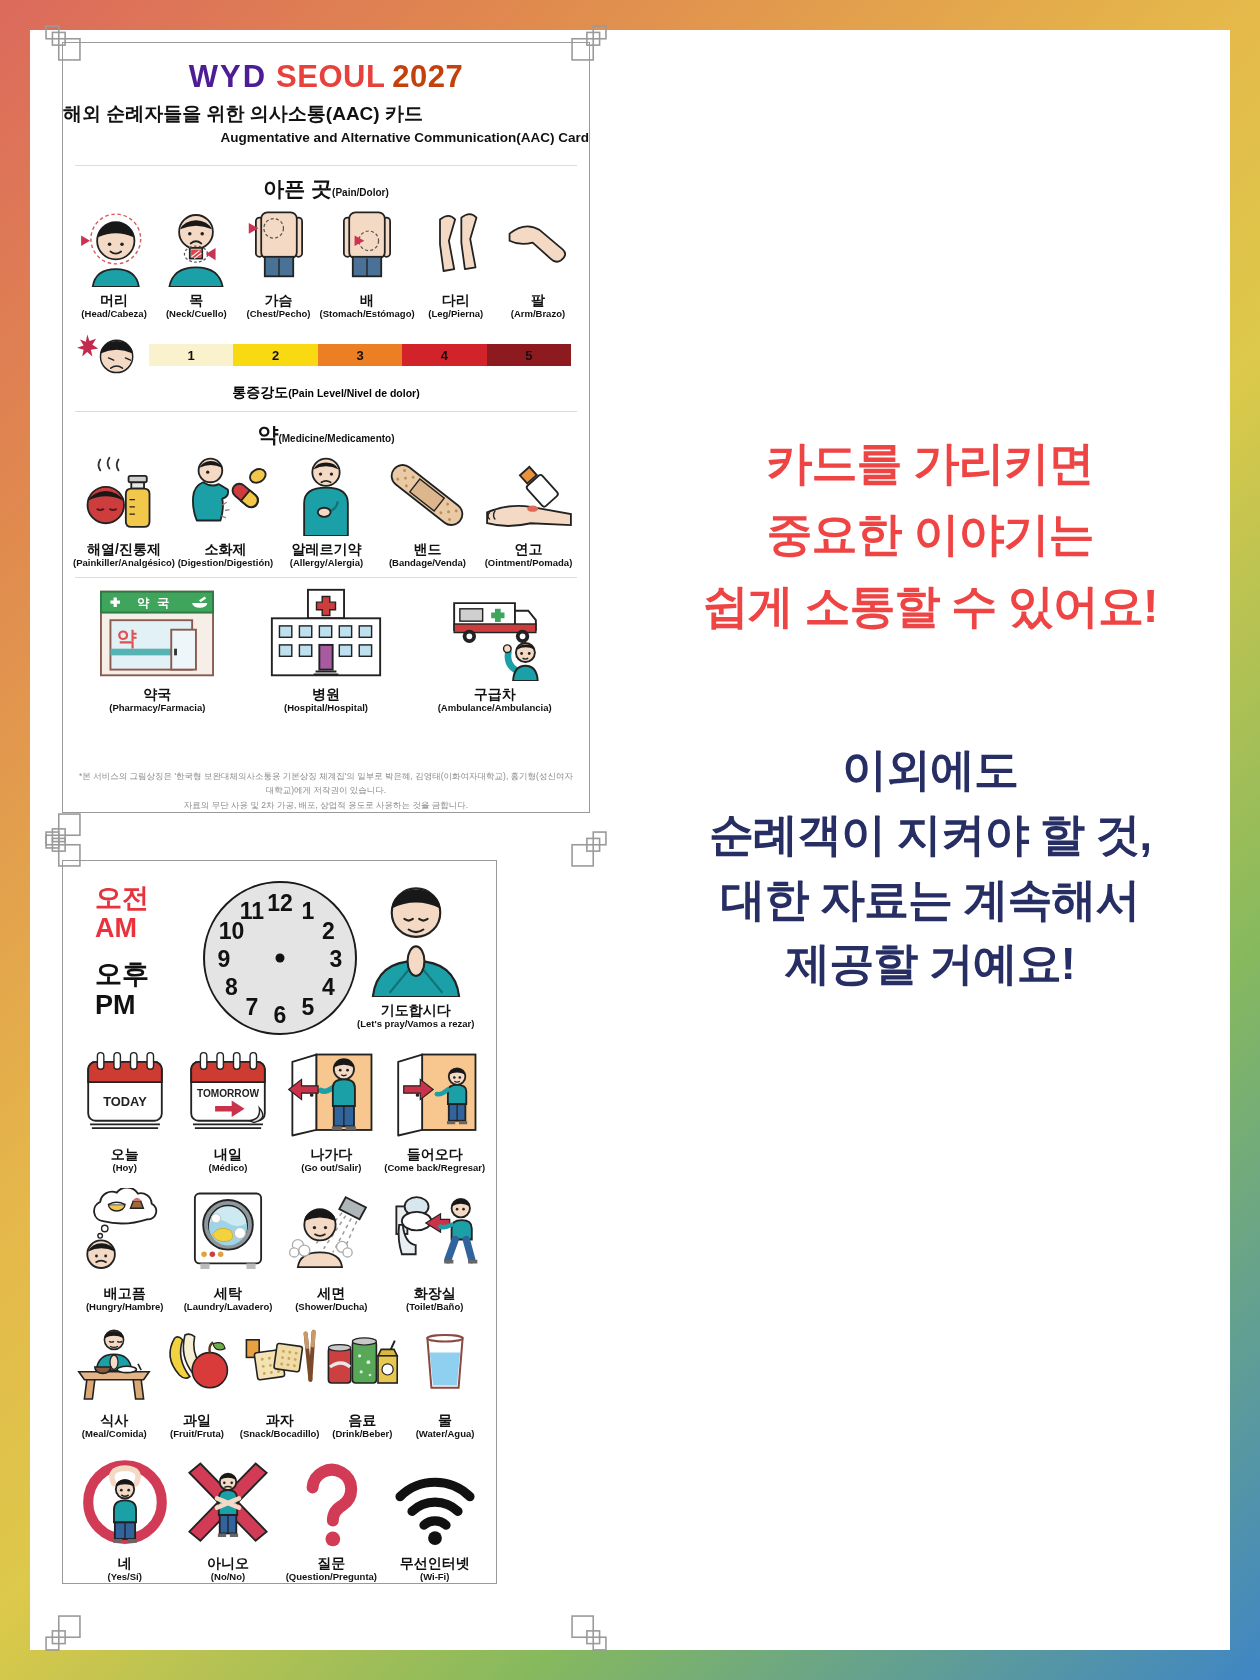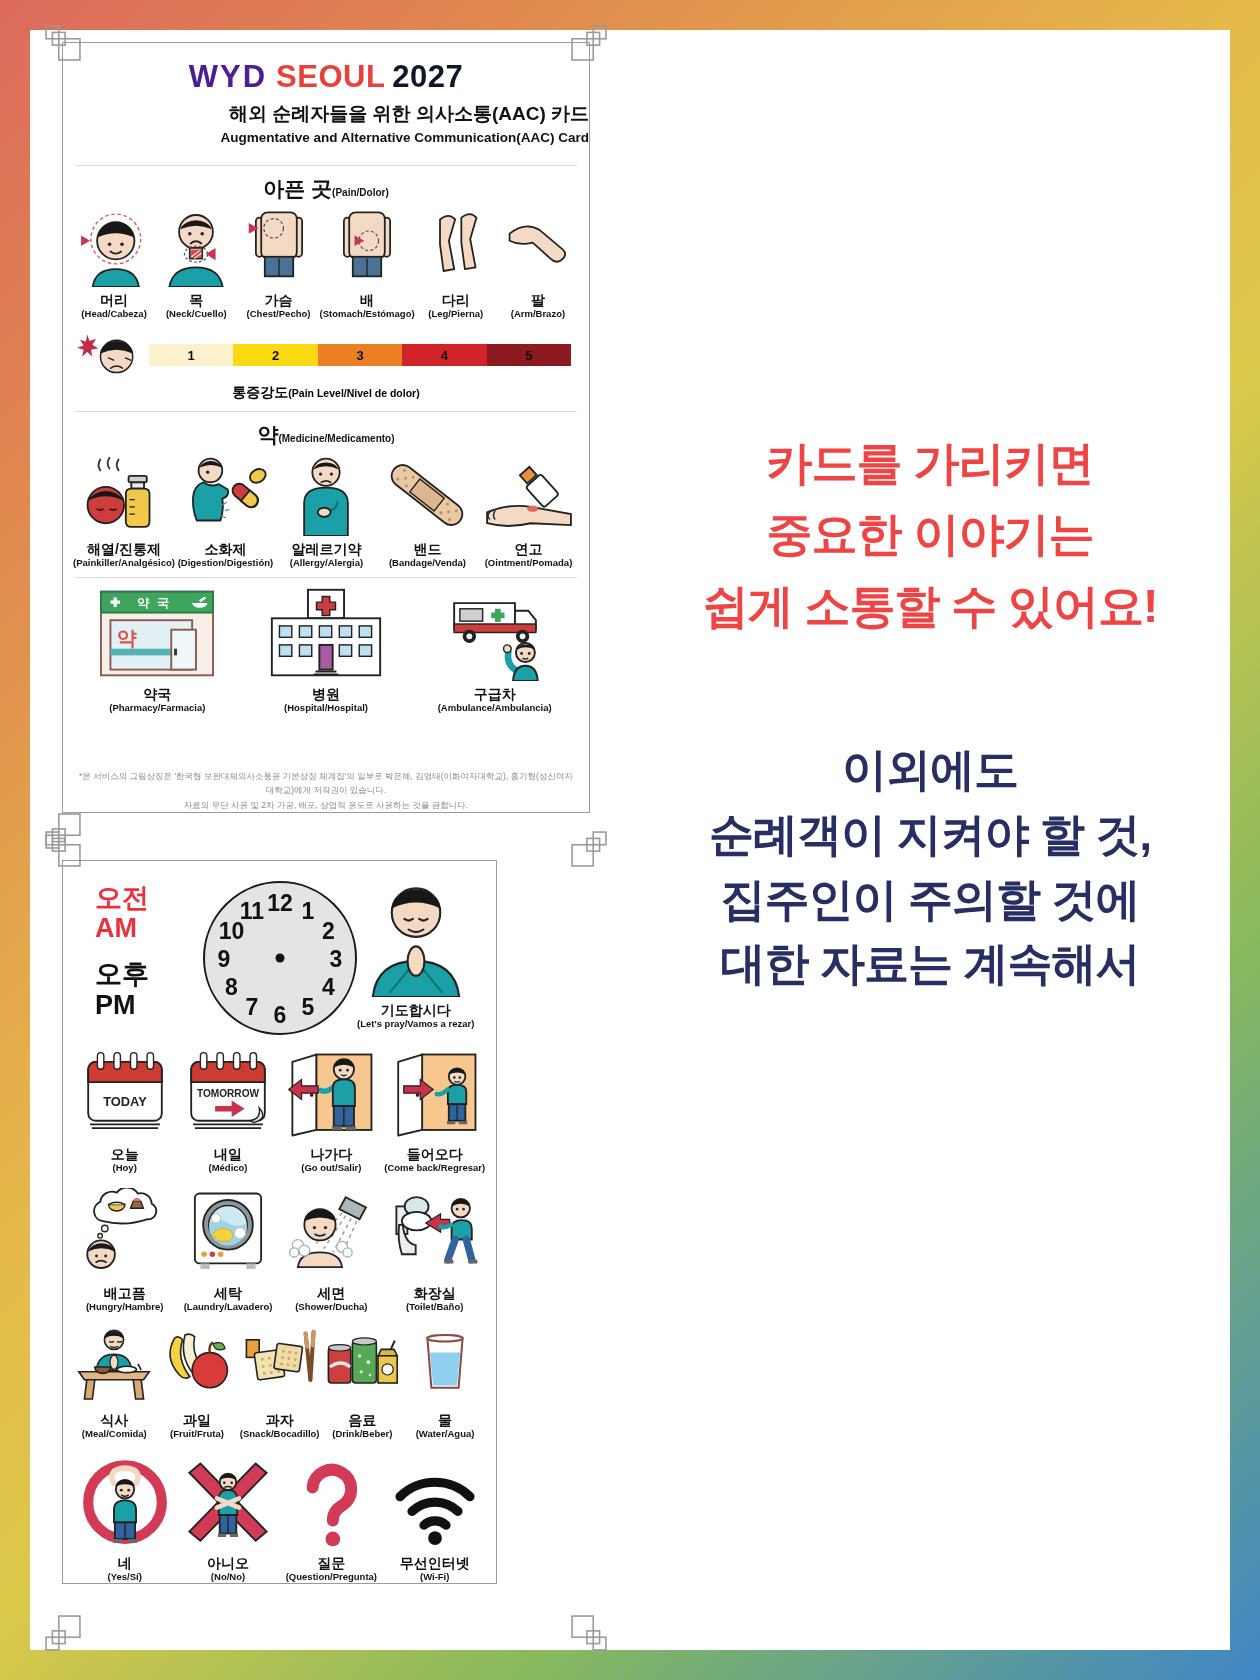--- a/index.html
+++ b/index.html
@@ -14,21 +14,21 @@
   .orn.tl{left:-17px;top:-17px;} .orn.tr{right:-17px;top:-17px;}
   .orn.bl{left:-17px;bottom:-17px;} .orn.br{right:-17px;bottom:-17px;}
   .card-wrap{position:absolute;}
   .cw1{left:32px;top:12px;width:528px;height:790px;}
   .cw2{left:32px;top:818px;width:528px;height:786px;}
 
   .logo{text-align:center;padding-top:16px;font-size:31px;font-weight:bold;letter-spacing:0.5px;}
   .logo .logo-wyd{color:#4c1d95;letter-spacing:2px;}
   .logo .logo-seoul{color:#E8413B;margin-left:9px;}
   .logo .logo-year{color:#2156C0;margin-left:7px;}
-  .card-title{font-size:19px;font-weight:bold;color:#111;text-align:right;margin-top:6px;}
+  .card-title{font-size:19px;font-weight:bold;color:#111;text-align:left;margin-top:6px;}
   .card-subtitle{font-size:13.5px;font-weight:bold;color:#111;text-align:right;margin-top:3px;}
   .divider{border-top:1px solid #dcdcdc;margin:0 12px;}
   .dv1{margin-top:20px;} .dv2{margin-top:10px;} .dv3{margin-top:8px;}
   .sec-h{text-align:center;margin-top:10px;line-height:1.2;}
   .sec-h .h-ko{font-size:21px;font-weight:bold;color:#111;}
   .sec-h .h-en{font-size:10px;font-weight:bold;color:#111;}
 
   .grid-row{display:flex;justify-content:space-around;align-items:flex-end;padding:0 10px;}
   .item{display:flex;flex-direction:column;align-items:center;text-align:center;flex:1;}
   .icon{display:flex;align-items:flex-end;justify-content:center;}
@@ -71,21 +71,21 @@
 </style>
 </head>
 <body>
 
 <div class="inner">
 
   <div class="card-wrap cw1">
   <section class="card" style="left:0;top:0;">
 
     <div class="logo">
-      <span class="logo-wyd">WYD</span><span class="logo-seoul" style="color: rgb(232, 65, 59);">SEOUL</span><span class="logo-year" style="color: #0f172a;">2027</span>
+      <span class="logo-wyd">WYD</span><span class="logo-seoul" style="color: rgb(232, 65, 59);">SEOUL</span><span class="logo-year" style="color: #c2410c;">2027</span>
     </div>
     <div class="card-title">해외 순례자들을 위한 의사소통(AAC) 카드</div>
     <div class="card-subtitle">Augmentative and Alternative Communication(AAC) Card</div>
 
     <div class="divider dv1"></div>
 
     <div class="sec-h">
       <span class="h-ko">아픈 곳</span><span class="h-en">(Pain/Dolor)</span>
     </div>
 
@@ -815,17 +815,17 @@
   </div>
 
   <div class="right-text block1" style="color: #ef4444;">
     <div>카드를 가리키면</div>
     <div>중요한 이야기는</div>
     <div>쉽게 소통할 수 있어요!</div>
   </div>
   <div class="right-text block2" style="color: rgb(39, 46, 99);">
     <div>이외에도</div>
     <div>순례객이 지켜야 할 것,</div>
-    <div>집주인이 주의할 것에</div>
     <div>대한 자료는 계속해서</div>
+    <div>제공할 거예요!</div>
   </div>
 
 </div>
 
 </body></html>

